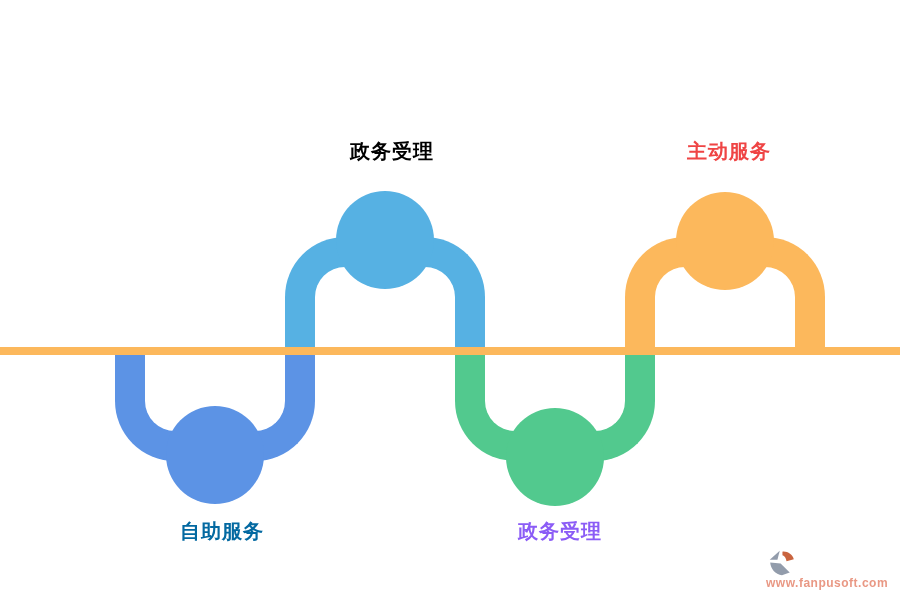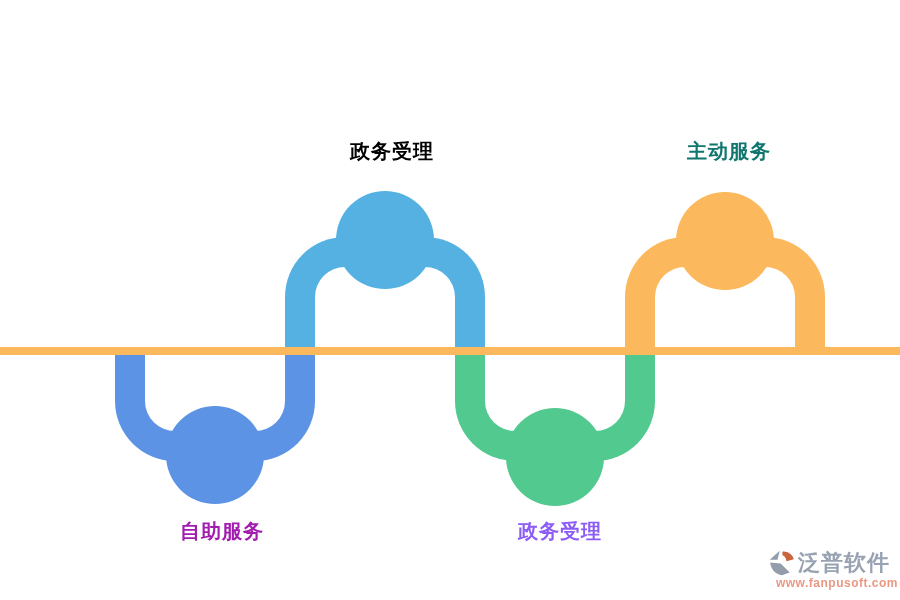--- a/index.html
+++ b/index.html
@@ -87,62 +87,61 @@
   .wm-brand {
     font-size: 22px;
     font-weight: bold;
     letter-spacing: 1px;
     white-space: nowrap;
     line-height: 28px;
   }
   .wm-url {
     font-size: 12px;
     font-weight: bold;
-    text-align: right;
+    text-align: left;
     margin-top: -2px;
     letter-spacing: 0.5px;
     white-space: nowrap;
   }
 </style>
 </head>
 <body>
 
 <div class="canvas">
 
   <div>
     <div class="arc arc-bottom n0-arc" style="border-color: rgb(92, 147, 229);"></div>
     <div class="circle n0-circle" style="background: rgb(92, 147, 229);"></div>
-    <div class="node-label n0-label" style="color: #a21caf;">自助服务</div>
+    <div class="node-label n0-label" style="color: #0369a1;">自助服务</div>
   </div>
 
   <div>
     <div class="arc arc-top n1-arc" style="border-color: rgb(86, 177, 227);"></div>
     <div class="circle n1-circle" style="background: rgb(86, 177, 227);"></div>
     <div class="node-label n1-label" style="color: rgb(0, 0, 0);">政务受理</div>
   </div>
 
   <div>
     <div class="arc arc-bottom n2-arc" style="border-color: rgb(82, 201, 142);"></div>
     <div class="circle n2-circle" style="background: rgb(82, 201, 142);"></div>
     <div class="node-label n2-label" style="color: #8b5cf6;">政务受理</div>
   </div>
 
   <div>
     <div class="arc arc-top n3-arc" style="border-color: rgb(252, 184, 92);"></div>
     <div class="circle n3-circle" style="background: rgb(252, 184, 92);"></div>
-    <div class="node-label n3-label" style="color: #0f766e;">主动服务</div>
+    <div class="node-label n3-label" style="color: #ef4444;">主动服务</div>
   </div>
 
   <div class="baseline" style="background: rgb(252, 184, 92);"></div>
 
   <div class="watermark">
     <div class="wm-row">
       <svg class="wm-logo" viewBox="0 0 33 33">
         <path id="wm-p1" d="M3 13 L14 3 L11.5 13 Z" fill="#8D97A7"></path>
         <path id="wm-p2" d="M3.5 16 C4 23 9 29 16.5 30 L25 27 L15 17 Z" fill="#8D97A7"></path>
         <path id="wm-p3" d="M17 4 C23 3.5 28 7 29.5 12.5 L21.5 14.5 C20.8 11 19.5 9 17 8 Z" fill="#C75C35"></path>
       </svg>
-      <div class="wm-brand" style="color: rgb(147, 158, 174);">泛普软件</div>
     </div>
     <div class="wm-url" style="color: rgb(232, 147, 126);">www.fanpusoft.com</div>
   </div>
 
 </div>
 
 </body></html>

